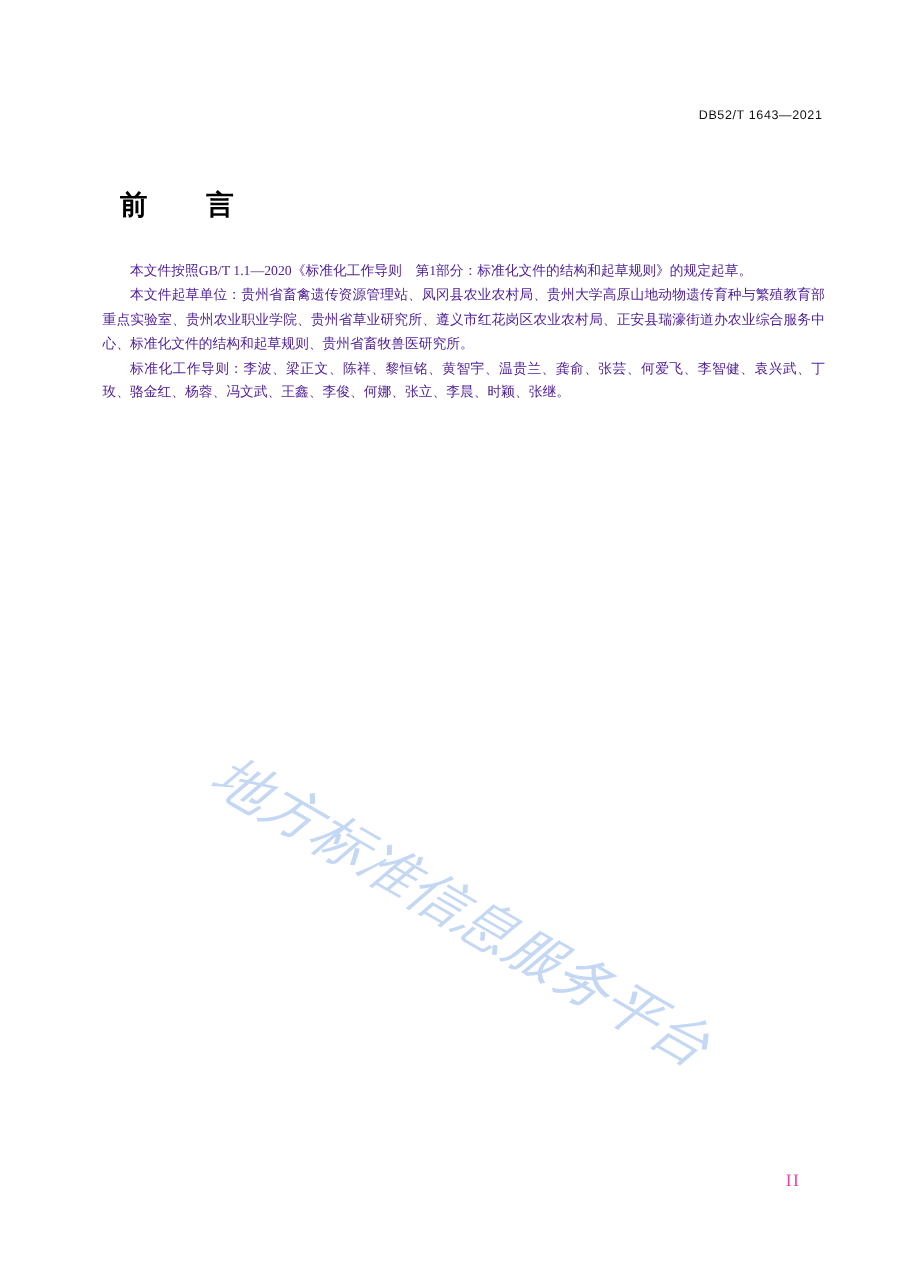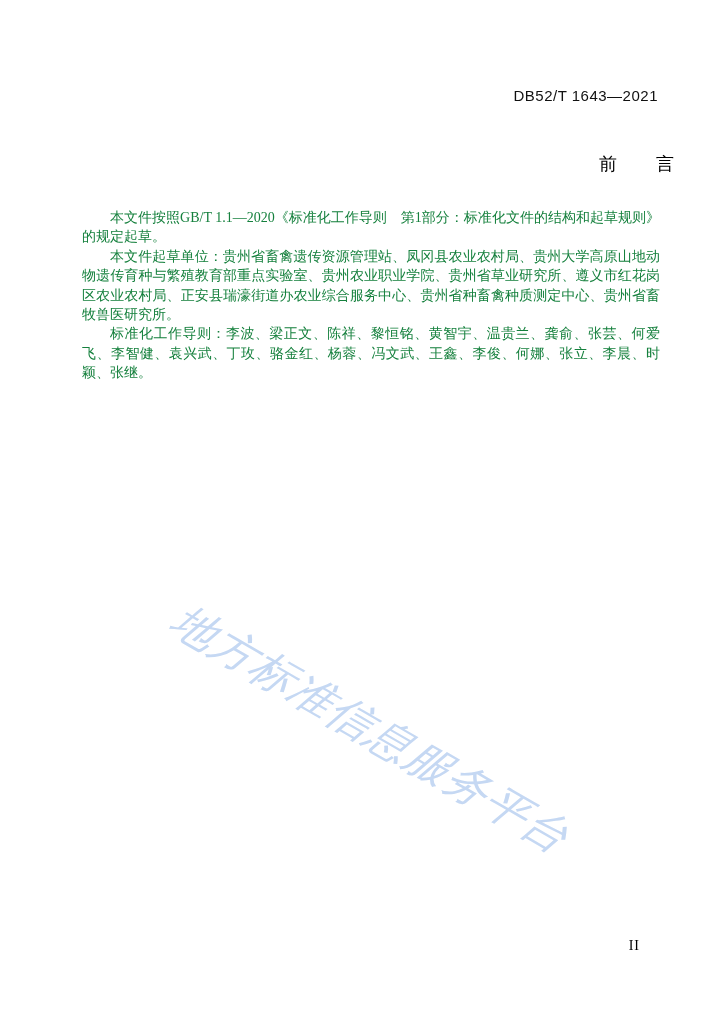--- a/index.html
+++ b/index.html
@@ -13,52 +13,52 @@
   .page {
     position: absolute;
     inset: 0;
     background: #ffffff;
   }
   .doc-number {
     position: absolute;
     top: 87px;
     right: 66px;
     font-family: "Liberation Sans", "DejaVu Sans", sans-serif;
-    font-size: 15px;
+    font-size: 10px;
     letter-spacing: 0.5px;
     color: #111111;
     white-space: nowrap;
   }
   .title {
     position: absolute;
     top: 150px;
     left: 82px;
     width: 579px;
-    text-align: right;
+    text-align: left;
     transform: translateX(14px);
     font-family: "Liberation Sans", "DejaVu Sans", sans-serif;
-    font-weight: normal;
-    font-size: 18px;
+    font-weight: bold;
+    font-size: 22px;
     line-height: 28px;
     color: #000000;
     letter-spacing: 1px;
     white-space: pre;
   }
   .content {
     position: absolute;
     top: 208px;
     left: 82px;
     width: 578px;
   }
   .content p {
-    font-size: 14px;
+    font-size: 11px;
     line-height: 19.4px;
     text-align: justify;
     text-indent: 2em;
-    color: #15803d;
+    color: #4c1d95;
     word-break: break-all;
   }
   .watermark {
     position: absolute;
     left: 193px;
     top: 593px;
     font-family: "Liberation Serif", "DejaVu Serif", serif;
     font-style: italic;
     font-size: 44px;
     letter-spacing: 1px;
@@ -69,35 +69,35 @@
     pointer-events: none;
     user-select: none;
   }
   .page-number {
     position: absolute;
     top: 938px;
     right: 84px;
     font-family: "Liberation Serif", "DejaVu Serif", serif;
     font-size: 14px;
     letter-spacing: 1px;
-    color: #000000;
+    color: #ec4899;
   }
 </style>
 </head>
 <body>
 
 <div class="page">
 
   <div class="doc-number">DB52/T 1643—2021</div>
 
   <h1 class="title">前　　言</h1>
 
   <div class="content">
     <p>本文件按照GB/T 1.1—2020《标准化工作导则　第1部分：标准化文件的结构和起草规则》的规定起草。</p>
-    <p>本文件起草单位：贵州省畜禽遗传资源管理站、凤冈县农业农村局、贵州大学高原山地动物遗传育种与繁殖教育部重点实验室、贵州农业职业学院、贵州省草业研究所、遵义市红花岗区农业农村局、正安县瑞濠街道办农业综合服务中心、贵州省种畜禽种质测定中心、贵州省畜牧兽医研究所。</p>
+    <p>本文件起草单位：贵州省畜禽遗传资源管理站、凤冈县农业农村局、贵州大学高原山地动物遗传育种与繁殖教育部重点实验室、贵州农业职业学院、贵州省草业研究所、遵义市红花岗区农业农村局、正安县瑞濠街道办农业综合服务中心、标准化文件的结构和起草规则、贵州省畜牧兽医研究所。</p>
     <p>标准化工作导则：李波、梁正文、陈祥、黎恒铭、黄智宇、温贵兰、龚俞、张芸、何爱飞、李智健、袁兴武、丁玫、骆金红、杨蓉、冯文武、王鑫、李俊、何娜、张立、李晨、时颖、张继。</p>
   </div>
 
   <div class="watermark">地方标准信息服务平台</div>
 
   <div class="page-number">II</div>
 
 </div>
 
 </body></html>

